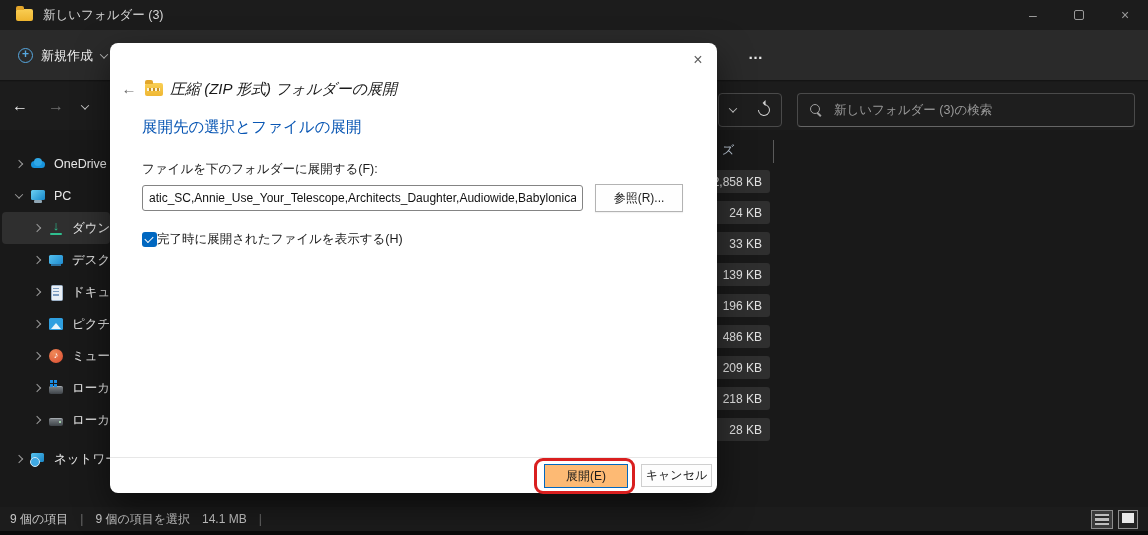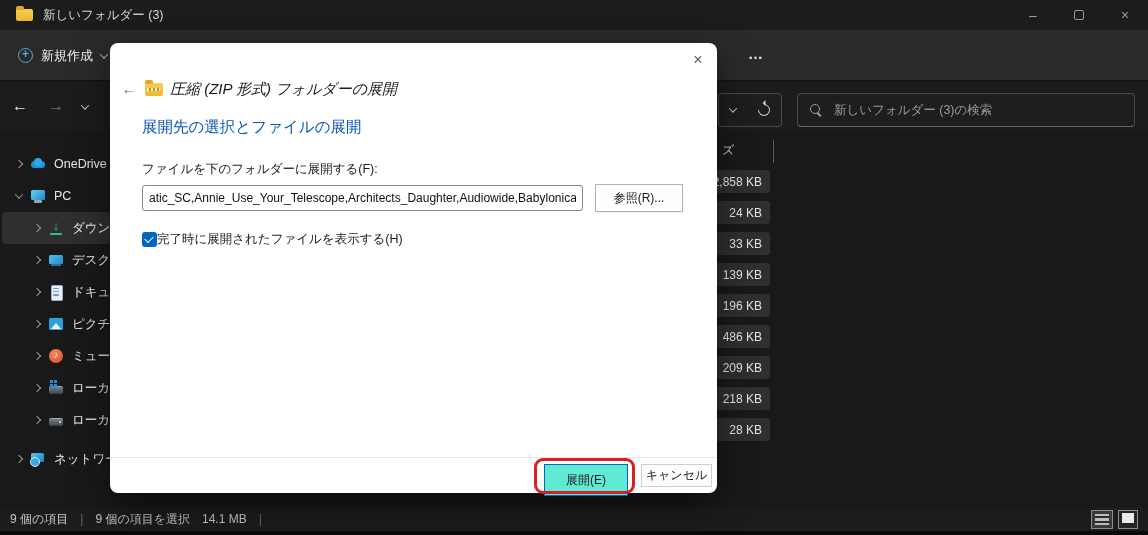--- a/index.html
+++ b/index.html
@@ -157,22 +157,22 @@
   .btn { border-radius:0; font-size:12px; font-family:"Liberation Sans","DejaVu Sans",sans-serif;
          color:#1a1a1a; display:flex; align-items:center; justify-content:center; }
   .browse-btn { position:absolute; left:485px; top:141px; width:88px; height:28px;
                 background:#fefefe; border:1px solid #b3b3b3; box-shadow:0 1px 1px rgba(0,0,0,.05); }
   .chk-row { position:absolute; left:32px; top:188px; display:flex; align-items:center; }
   .checkbox { position:relative; width:15px; height:15px; background:#0067c0; border-radius:3px; flex:none; }
   .checkbox::after { content:""; position:absolute; left:3px; top:3.5px; width:7px; height:4px;
                 border-left:1.6px solid #fff; border-bottom:1.6px solid #fff; transform:rotate(-45deg); }
   .chk-label { font-size:12.5px; }
   .dlg-divider { position:absolute; left:0; top:414px; width:607px; height:1px; background:#e7e7e7; }
-  .extract-btn { position:absolute; left:434px; top:421px; width:84px; height:32px;
-                 background:#5eead4; border:1px solid #0067c0; }
+  .extract-btn { position:absolute; left:434px; top:421px; width:84px; height:24px;
+                 background:#fdba74; border:1px solid #0067c0; }
   .cancel-btn { position:absolute; left:531px; top:421px; width:71px; height:23px;
                 background:#fdfdfd; border:1px solid #cfcfcf; }
   .annotation { position:absolute; left:424px; top:415px; width:101px; height:36px;
                 border:3.5px solid #d91f1f; border-radius:9px; pointer-events:none; }
 </style>
 </head>
 <body>
 
 <div class="screen">
 

